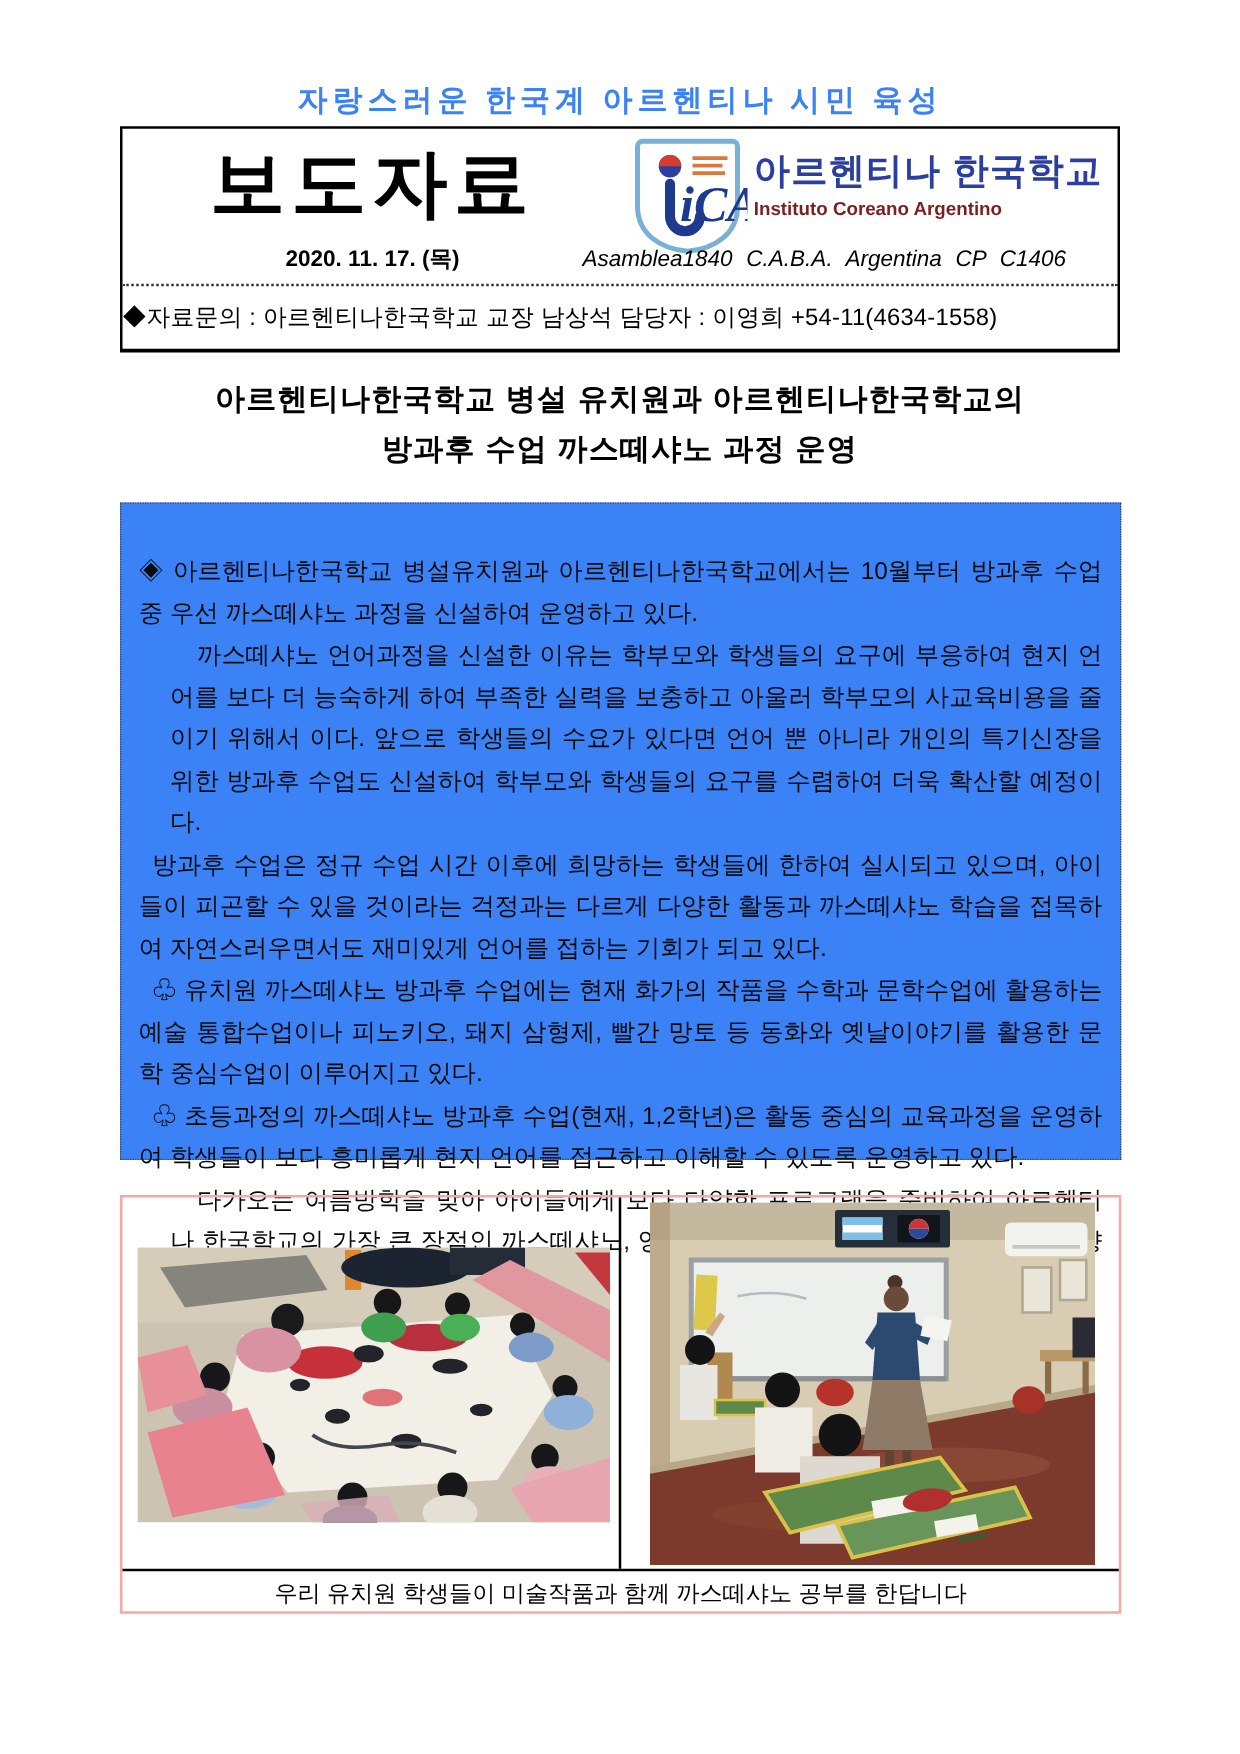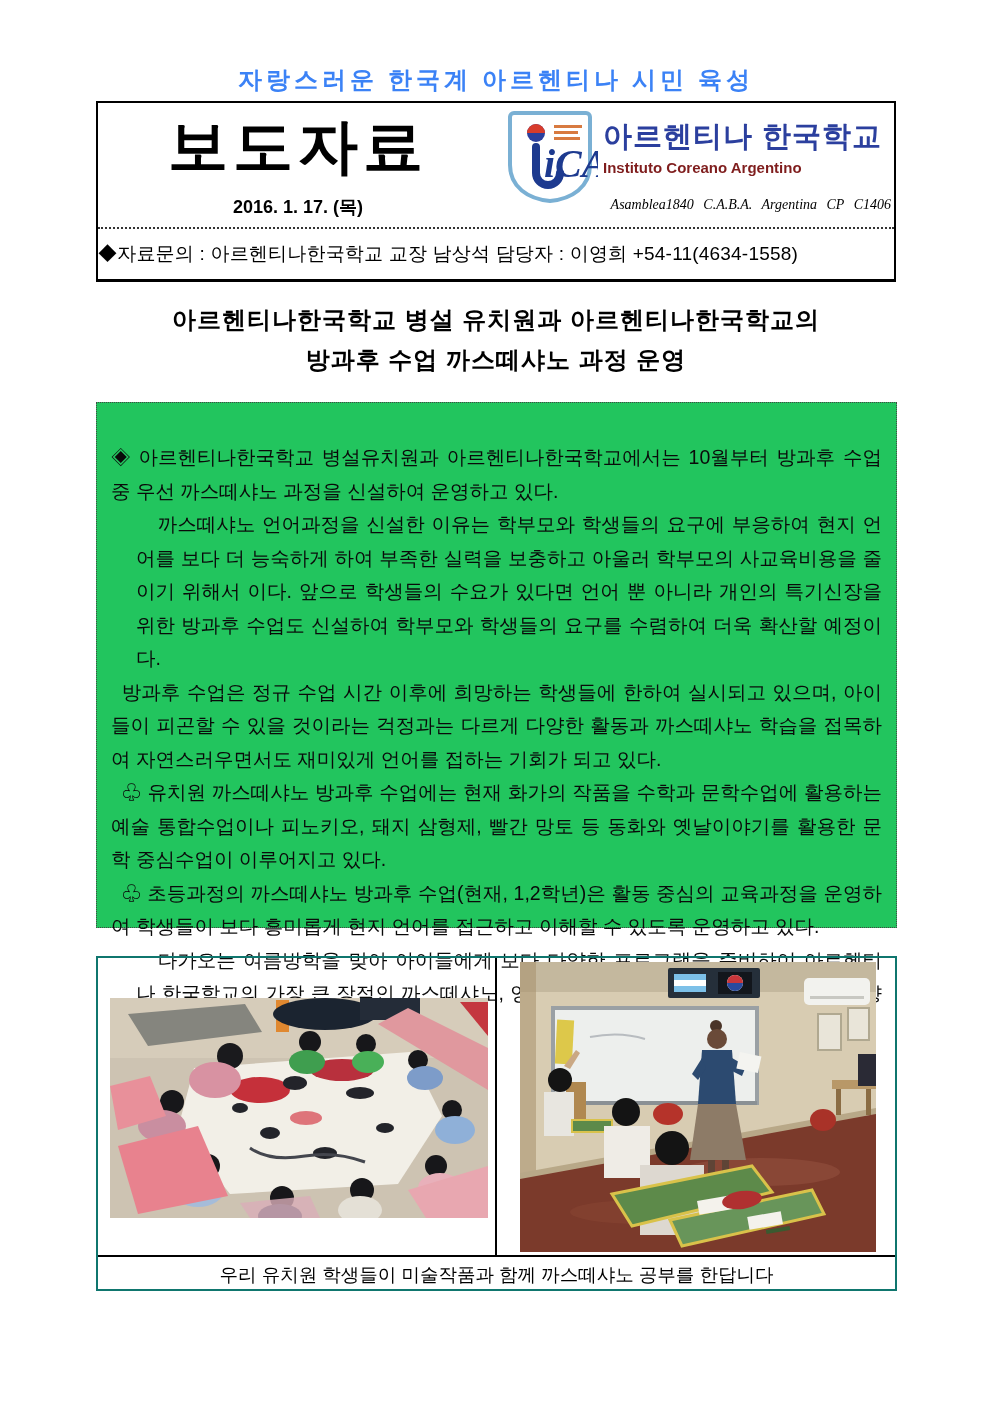--- a/index.html
+++ b/index.html
@@ -17,60 +17,60 @@
                 border:2px solid #000; border-bottom-width:3px; }
   .header-top { position:relative; width:100%; height:126px; border-bottom:2px dotted #333; }
   .doc-type { position:absolute; left:40px; top:4px; width:320px; text-align:center;
               font-size:60px; font-weight:900; letter-spacing:5px; color:#000; }
   .doc-date { position:absolute; left:40px; top:92px; width:320px; text-align:center;
               font-size:18px; font-weight:bold; }
   .logo-wrap { position:absolute; left:408px; top:6px; width:92px; height:95px; }
   .org-names { position:absolute; left:505px; top:14px; width:290px; }
   .org-ko { font-size:29px; font-weight:900; color:#2b3f9e; letter-spacing:1px; white-space:nowrap; }
   .org-es { font-size:15px; font-weight:bold; color:#7f1d1d; margin-top:2px; white-space:nowrap; }
-  .org-addr { position:absolute; left:368px; top:94px; width:425px; text-align:right;
-              font-family:Liberation Serif, serif; font-style:italic; font-size:14px;
+  .org-addr { position:absolute; left:368px; top:94px; width:425px; 
+              font-family:Liberation Sans, sans-serif; font-style:italic; font-size:18px;
               word-spacing:6px; white-space:nowrap; }
   .header-contact { position:relative; width:100%; height:50px; display:flex; align-items:center;
                     font-size:19px; letter-spacing:0.2px; }
 
   
   .main-title { position:absolute; left:0; top:300px; width:992px; text-align:center;
                 font-size:24px; font-weight:900; line-height:40px; letter-spacing:1px; }
 
   
   .body-box { position:absolute; left:96px; top:402px; width:801px; height:526px;
-              background:#22c55e; border:1px dotted #444; padding:38px 14px 0 14px; }
+              background:#3b82f6; border:1px dotted #444; padding:38px 14px 0 14px; }
   .body-box p { font-size:19.5px; line-height:33.5px; text-align:justify; color:#0a0a0a; }
   .body-box p.ind1 { text-indent:1ch; }
   .body-box p.ind2 { text-indent:2ch;margin-left:25px; }
 
   
   .photo-table { position:absolute; left:96px; top:956px; width:801px; height:335px;
-                 border:2px solid #0f766e; }
+                 border:2px solid #fca5a5; }
   .photo-row { display:flex; width:100%; height:297px; }
   .photo-cell-left  { width:50%; height:100%; border-right:2px solid #000; position:relative; }
   .photo-cell-right { width:50%; height:100%; position:relative; }
   .photo-left  { position:absolute; left:12px; top:40px; width:378px; height:220px; }
   .photo-right { position:absolute; left:23px; top:4px;  width:356px; height:290px; }
   .caption-row { width:100%; height:36px; border-top:2px solid #000; display:flex;
                  align-items:center; justify-content:center; font-size:18.5px; }
   svg { display:block; }
 </style>
 </head>
 <body>
 
 <div class="page">
 
   <div class="slogan">자랑스러운 한국계 아르헨티나 시민 육성</div>
 
   <div class="header-box">
     <div class="header-top">
       <div class="doc-type">보도자료</div>
-      <div class="doc-date">2016. 1. 17. (목)</div>
+      <div class="doc-date">2020. 11. 17. (목)</div>
 
       <div class="logo-wrap">
         <svg width="92" height="95" viewBox="0 0 92 95">
           <path d="M8 4 h72 a4 4 0 0 1 4 4 v48 c0 22 -18 34 -40 36 c-22 -2 -40 -14 -40 -36 v-48 a4 4 0 0 1 4 -4 z" fill="#ffffff" stroke="#7ab0d4" stroke-width="4"></path>
 
           <circle cx="30" cy="24" r="9" fill="#2b3f9e"></circle>
           <path d="M21 24 a9 9 0 0 1 18 0 z" fill="#d83c2c"></path>
 
           <g fill="#d87a40">
             <rect x="48" y="16" width="28" height="3"></rect>

